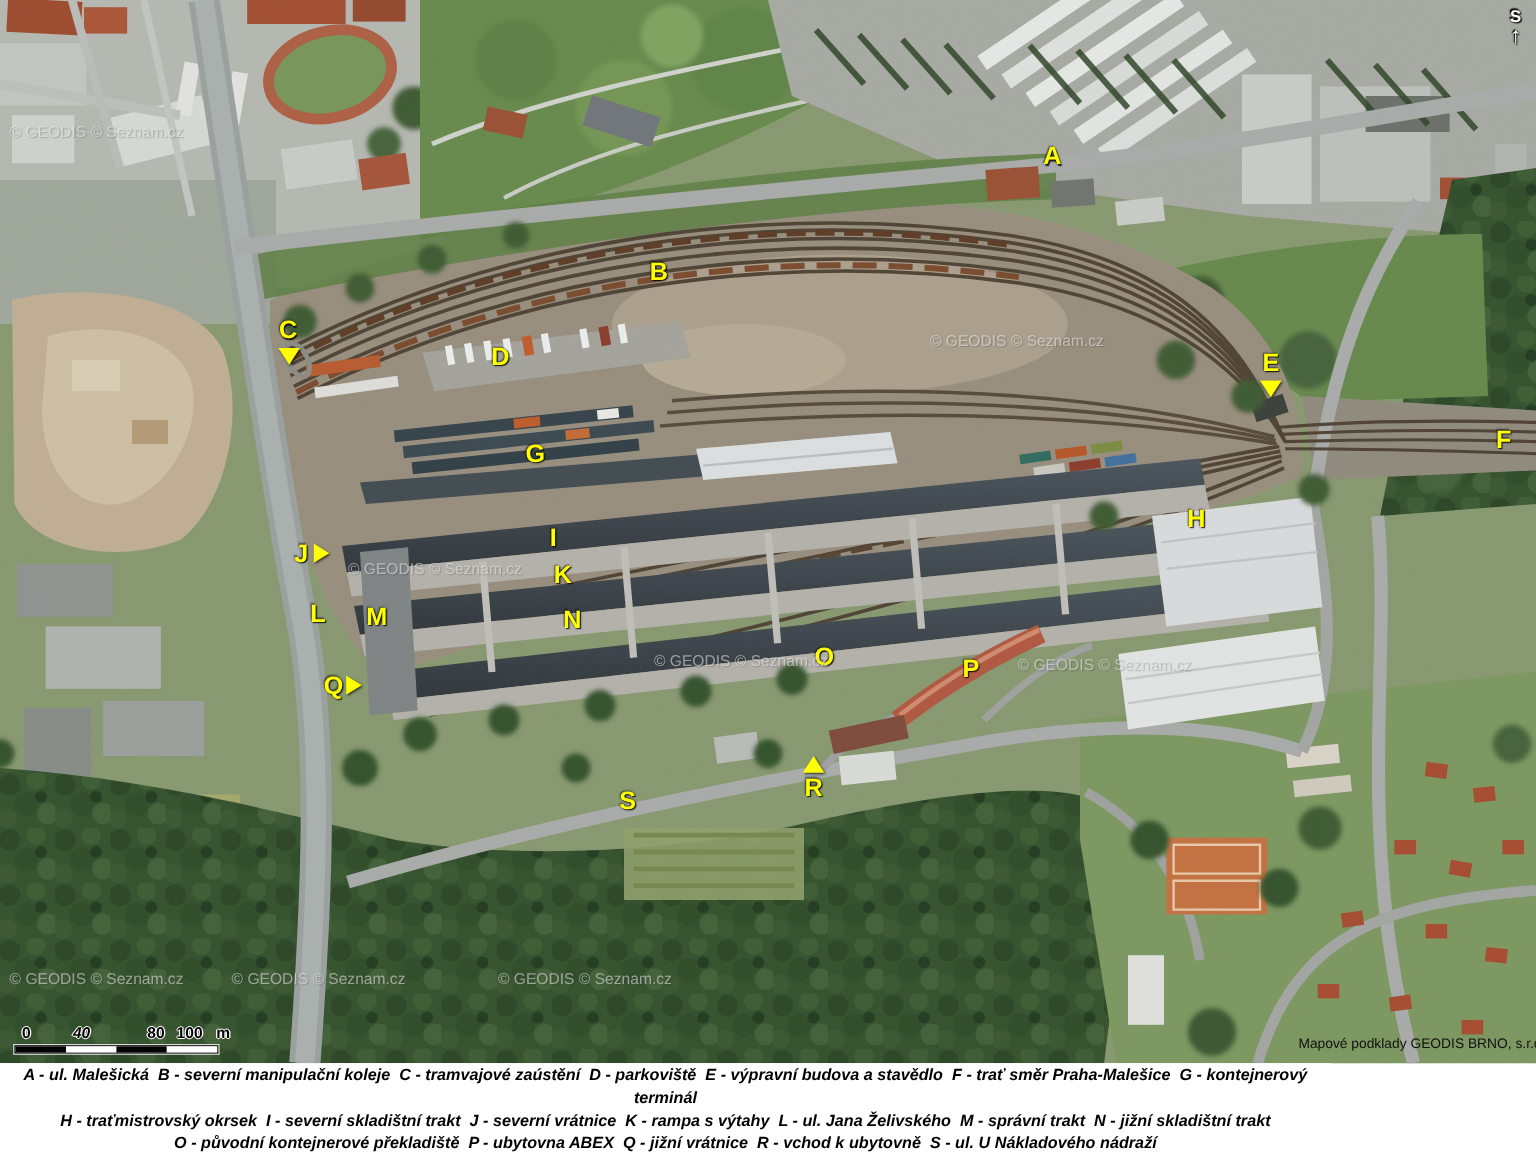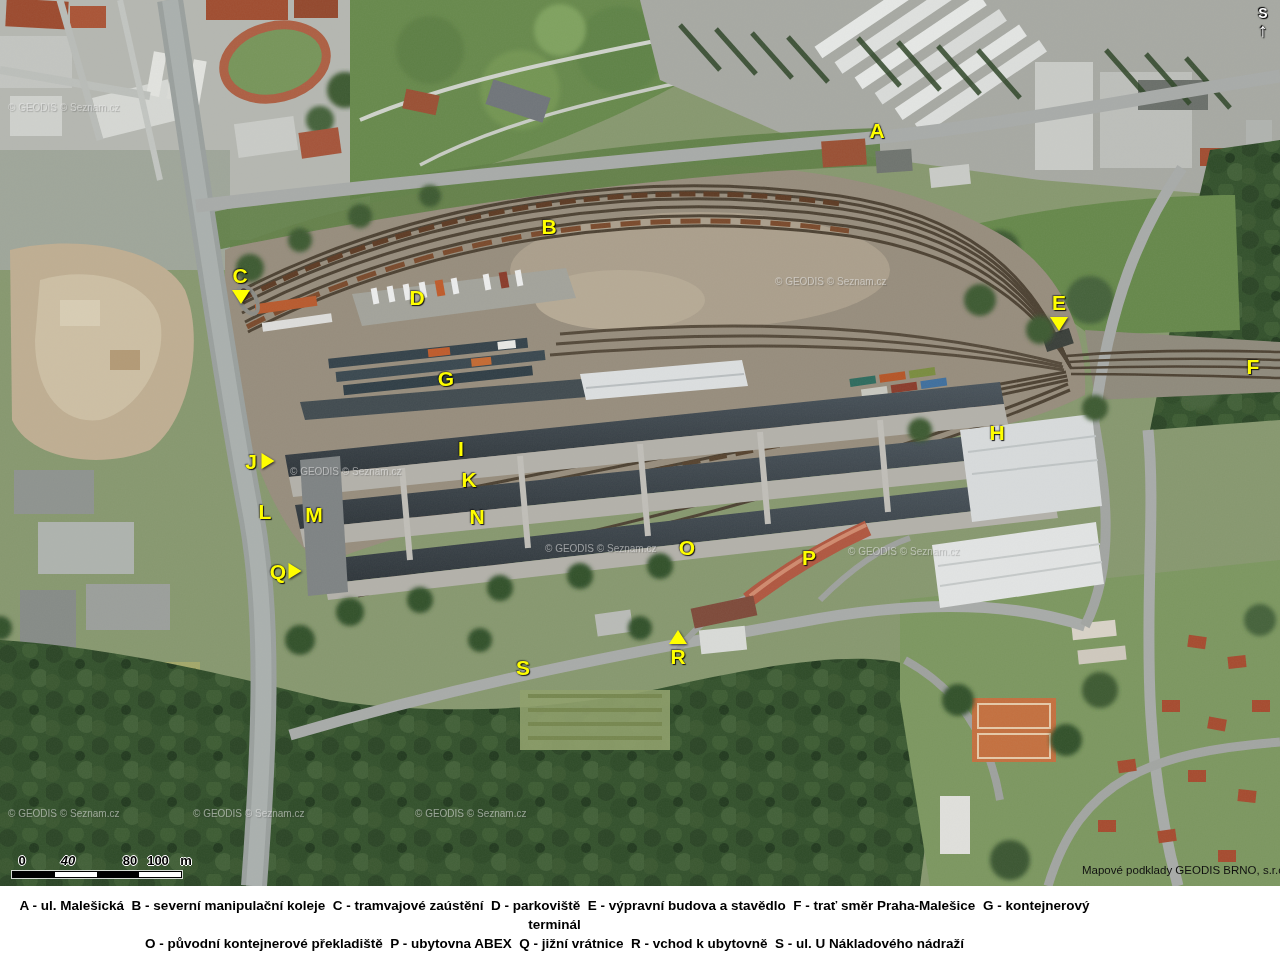--- a/index.html
+++ b/index.html
@@ -9,34 +9,34 @@
   .map svg{position:absolute;left:0;top:0;}
   .overlay{position:absolute;left:0;top:0;width:100%;height:100%;}
   .ltr{position:absolute;transform:translate(-50%,-52%);color:#ffff00;font-weight:bold;
        font-size:21px;line-height:1;letter-spacing:0;
        text-shadow:1px 1px 1px rgba(0,0,0,.85),-1px -1px 1px rgba(0,0,0,.4),0 0 2px rgba(0,0,0,.5);}
   .tri{position:absolute;width:0;height:0;transform:translate(-50%,-50%);
        filter:drop-shadow(1px 1px 1px rgba(0,0,0,.7));}
   .tri-down{border-left:9px solid transparent;border-right:9px solid transparent;border-top:14px solid #ffff00;}
   .tri-up{border-left:9px solid transparent;border-right:9px solid transparent;border-bottom:14px solid #ffff00;}
   .tri-right{border-top:8px solid transparent;border-bottom:8px solid transparent;border-left:13px solid #ffff00;}
-  .wm{position:absolute;color:rgba(235,235,235,.55);font-size:10px;white-space:nowrap;
+  .wm{position:absolute;color:rgba(235,235,235,.55);font-size:13px;white-space:nowrap;
       text-shadow:1px 1px 1px rgba(40,40,40,.25);}
   .credit{position:absolute;left:1082px;top:864px;font-size:11.5px;color:#111;white-space:nowrap;}
   .north{position:absolute;left:1256px;top:6px;width:14px;text-align:center;color:#fff;font-weight:bold;
          font-size:14px;line-height:1;text-shadow:0 0 2px #000,1px 1px 1px #000,-1px -1px 1px #000;}
   .north .arrow{font-size:19px;display:block;margin-top:1px;}
   .scalebar{position:absolute;left:10px;top:853px;width:200px;height:28px;}
   .scalebar .tick{position:absolute;top:0;transform:translateX(-50%);font-size:13px;font-weight:bold;color:#000;
       text-shadow:1px 0 0 #fff,-1px 0 0 #fff,0 1px 0 #fff,0 -1px 0 #fff;}
   .scalebar .bar{position:absolute;left:2px;top:18px;height:5px;border:1px solid #000;display:flex;background:#fff;
       box-shadow:0 0 0 1px rgba(255,255,255,.8);}
   .scalebar .seg{height:100%;}
   .caption{position:absolute;left:0;top:886px;width:1109px;height:74px;background:#fff;
-           display:flex;flex-direction:column;justify-content:center;align-items:center;padding-top:2px;box-sizing:border-box;}
+           display:flex;flex-direction:column;justify-content:center;align-items:center;padding-top:2px;box-sizing:border-box;font-style:italic;}
   .caption div{font-size:13.5px;font-weight:bold;color:#000;line-height:19px;white-space:pre-wrap;text-align:center;}
 </style>
 </head>
 <body>
 
 <div class="stage">
   <div class="map">
 
     <svg width="1280" height="886" viewBox="0 0 1280 886">
       <defs>
@@ -396,15 +396,16 @@
           <div class="seg" style="width: 42px; background: rgb(0, 0, 0);"></div>
           <div class="seg" style="width: 42px; background: rgb(255, 255, 255);"></div>
         </div>
       </div>
 
     <div class="credit">Mapové podklady GEODIS BRNO, s.r.o.</div>
   </div>
 
   <div class="caption">
       <div>A - ul. Malešická  B - severní manipulační koleje  C - tramvajové zaústění  D - parkoviště  E - výpravní budova a stavědlo  F - trať směr Praha-Malešice  G - kontejnerový terminál</div>
+      <div>H - traťmistrovský okrsek  I - severní skladištní trakt  J - severní vrátnice  K - rampa s výtahy  L - ul. Jana Želivského  M - správní trakt  N - jižní skladištní trakt</div>
       <div>O - původní kontejnerové překladiště  P - ubytovna ABEX  Q - jižní vrátnice  R - vchod k ubytovně  S - ul. U Nákladového nádraží</div>
     </div>
 </div>
 
 </body></html>

